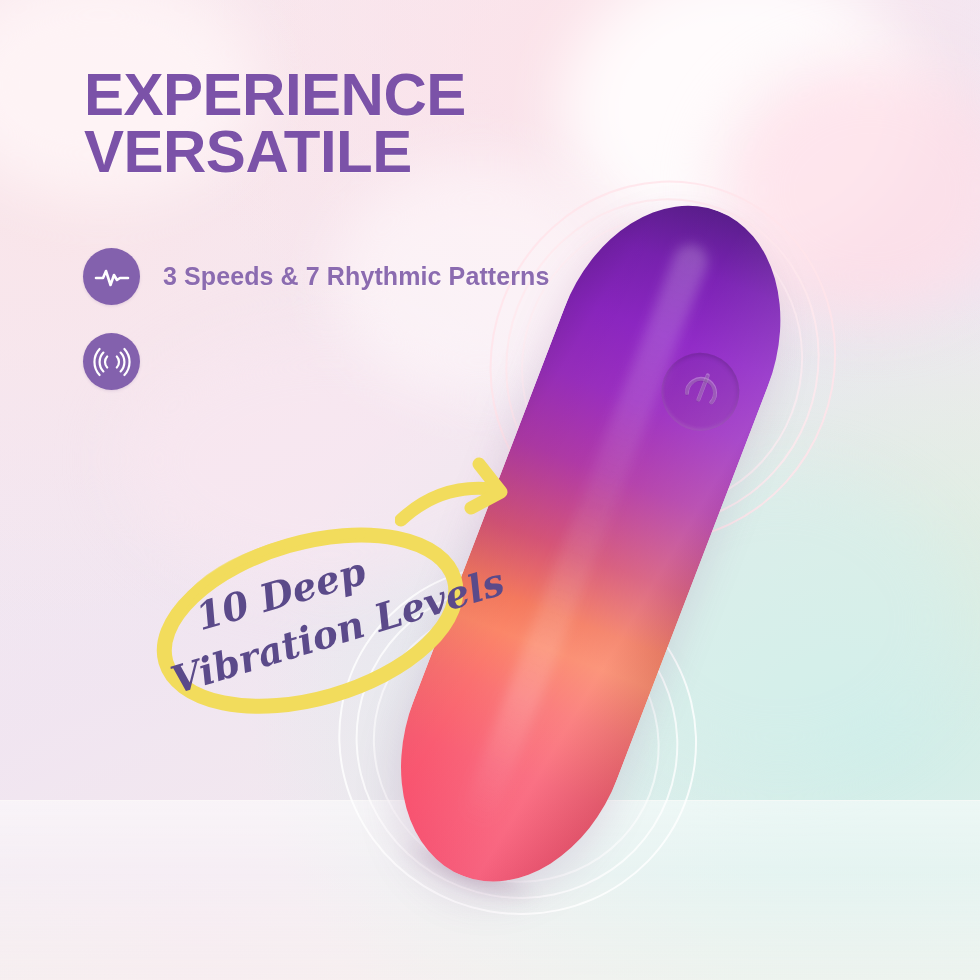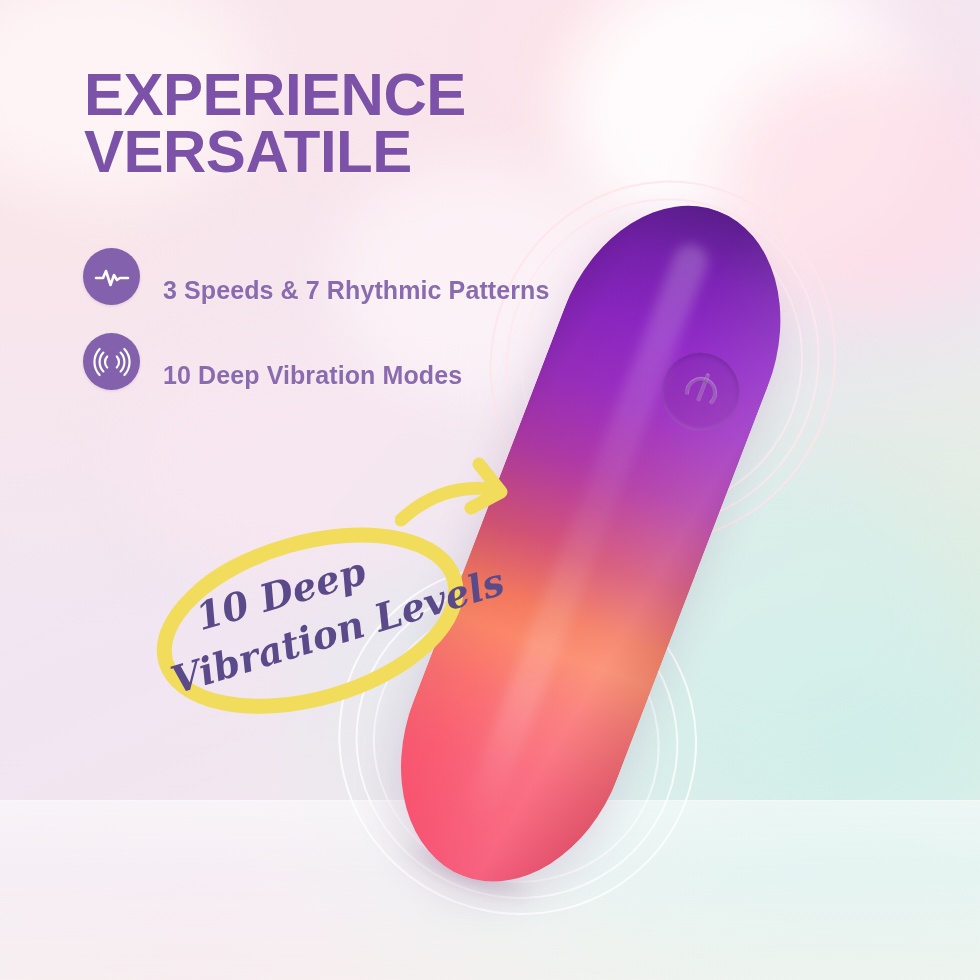--- a/index.html
+++ b/index.html
@@ -43,21 +43,21 @@
     font-size:60px;line-height:.95;
     letter-spacing:-0.5px;
     text-transform:uppercase;
     font-family:"Liberation Sans",sans-serif;
     text-shadow:0 1px 0 rgba(255,255,255,.35);
   }
   .headline .l2{display:block;margin-top:8px;}
 
   
   .features{position:absolute;left:83px;top:248px;width:620px;}
-  .frow{display:flex;align-items:flex-end;margin-bottom:28px;}
+  .frow{display:flex;align-items:center;margin-bottom:28px;}
   .fic{
     width:57px;height:57px;border-radius:50%;
     background:#8361AD;
     display:flex;align-items:center;justify-content:center;
     flex:0 0 57px;
     box-shadow:0 1px 3px rgba(120,90,150,.18);
   }
   .flabel{
     margin-left:23px;
     color:#8B6BB0;font-size:25px;font-weight:700;
@@ -189,21 +189,20 @@
         <svg width="38" height="34" viewBox="0 0 38 34" fill="none" stroke="#ffffff" stroke-linecap="round" fill-opacity="0">
           <circle cx="19" cy="17" r="2.6" fill="#ffffff" stroke="none"></circle>
           <path d="M14.2 11.5 A8 8 0 0 0 14.2 22.5" stroke-width="2.2"></path>
           <path d="M23.8 11.5 A8 8 0 0 1 23.8 22.5" stroke-width="2.2"></path>
           <path d="M10.4 7.6 A13.5 13.5 0 0 0 10.4 26.4" stroke-width="2.2"></path>
           <path d="M27.6 7.6 A13.5 13.5 0 0 1 27.6 26.4" stroke-width="2.2"></path>
           <path d="M6.6 4 A19 19 0 0 0 6.6 30" stroke-width="2.2"></path>
           <path d="M31.4 4 A19 19 0 0 1 31.4 30" stroke-width="2.2"></path>
         </svg>
       </div>
-      <div class="flabel">10 Deep Vibration Modes</div>
     </div>
 
   </div>
 
   <svg id="arrow" width="140" height="100" viewBox="0 0 140 100" fill="none">
     <path d="M6 70 C34 44, 66 34, 104 40" stroke="#F2DC5C" stroke-width="13" stroke-linecap="round" fill="none"></path>
     <path d="M84 14 L106 42 L76 58" stroke="#F2DC5C" stroke-width="13" stroke-linecap="round" stroke-linejoin="round" fill="none"></path>
   </svg>
 
   <div id="callout">

